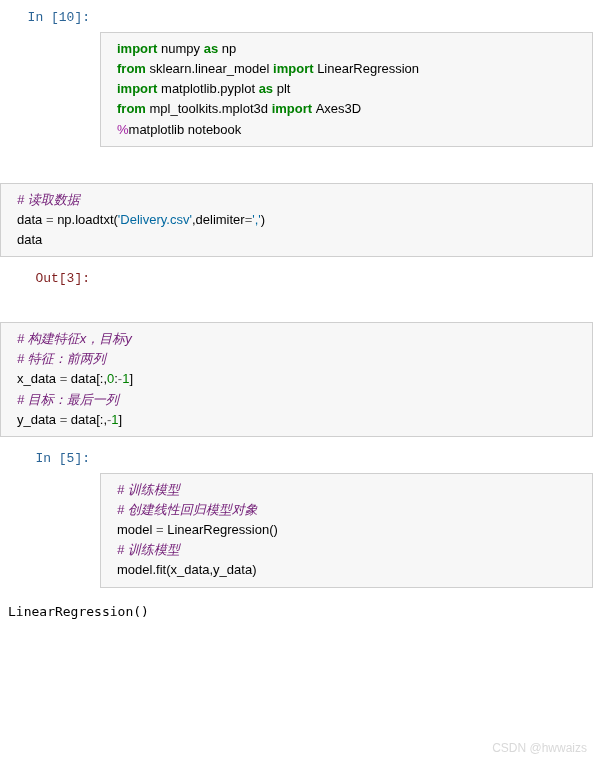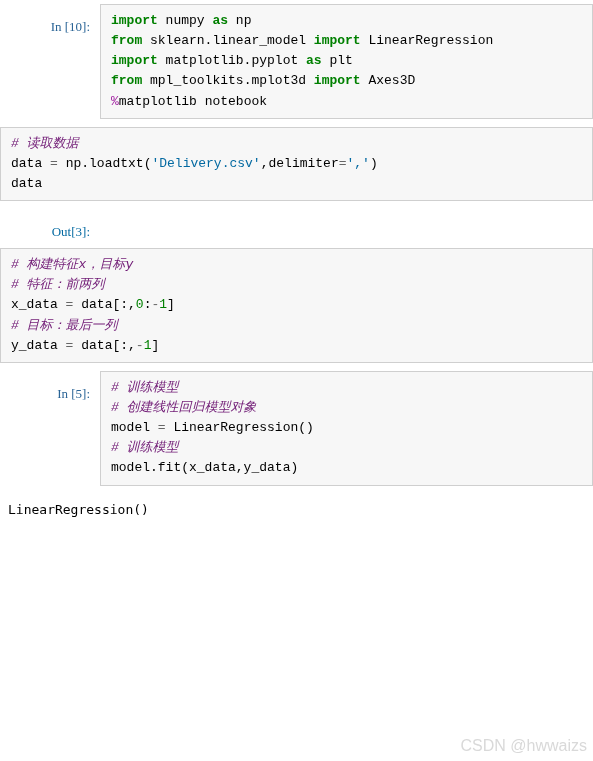--- a/index.html
+++ b/index.html
@@ -15,56 +15,56 @@
     display: flex;
     align-items: flex-start;
     margin: 0;
     padding: 4px 0;
   }
   .prompt {
     width: 90px;
     min-width: 90px;
     text-align: right;
     padding: 6px 10px 0 0;
-    font-family: Liberation Serif, serif;
+    font-family: Liberation Mono, monospace;
     font-size: 13px;
-    margin-top: 9px;
   }
   .prompt.in { color: #2a6496; }
-  .prompt.out { color: #0369a1; }
+  .prompt.out { color: #7f1d1d; }
   .content {
     flex: 1;
     overflow-x: hidden;
   }
   .code-box {
     background: #f7f7f7;
     border: 1px solid #cfcfcf;
-    padding: 6px 10px;
+    padding: 6px 16px;
     line-height: 1.55;
     white-space: pre;
-    font-family: Liberation Mono, monospace;
+    font-family: Liberation Sans, sans-serif;
+    margin-top: 28px;
   }
   .output-box {
     padding: 6px 8px;
     line-height: 1.55;
     white-space: pre;
     font-family: "DejaVu Sans Mono", Consolas, monospace;
   }
   .kw { color: #008000; font-weight: bold; }
   .str { color: #0369a1; }
   .cm { color: #701a75; font-style: italic; }
   .mag { color: #a020a0; }
   .op { color: #666; }
   .num { color: #008000; }
   .watermark {
     position: fixed;
     right: 6px;
     bottom: 6px;
     color: #d9d9d9;
-    font-size: 16px;
+    font-size: 12px;
     font-family: Arial, sans-serif;
     pointer-events: none;
   }
 </style>
 </head>
 <body>
 
 <div class="cell">
   <div class="prompt in">In [10]:</div>
   <div class="content">

